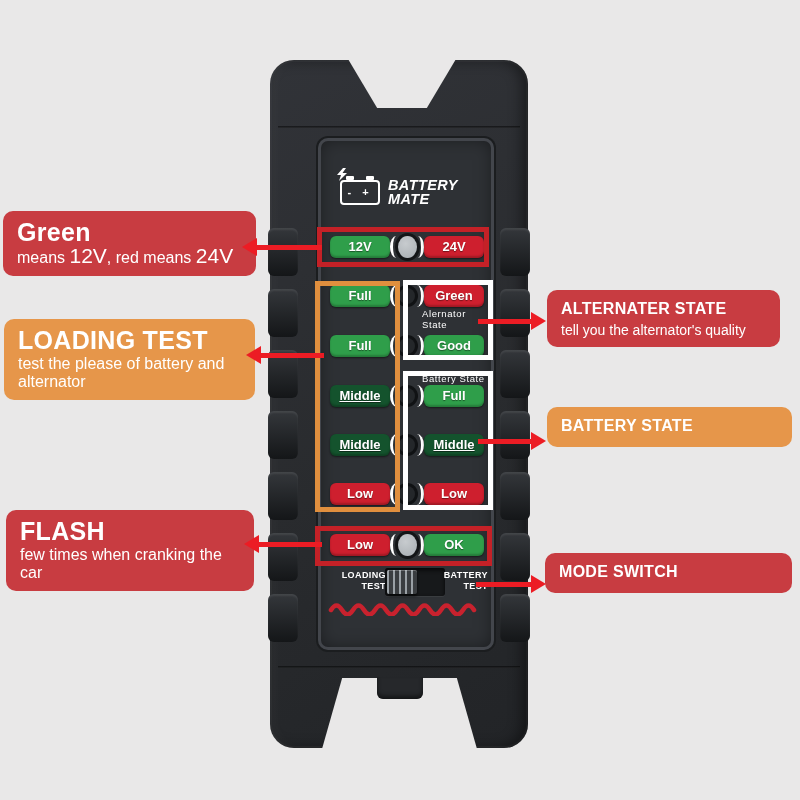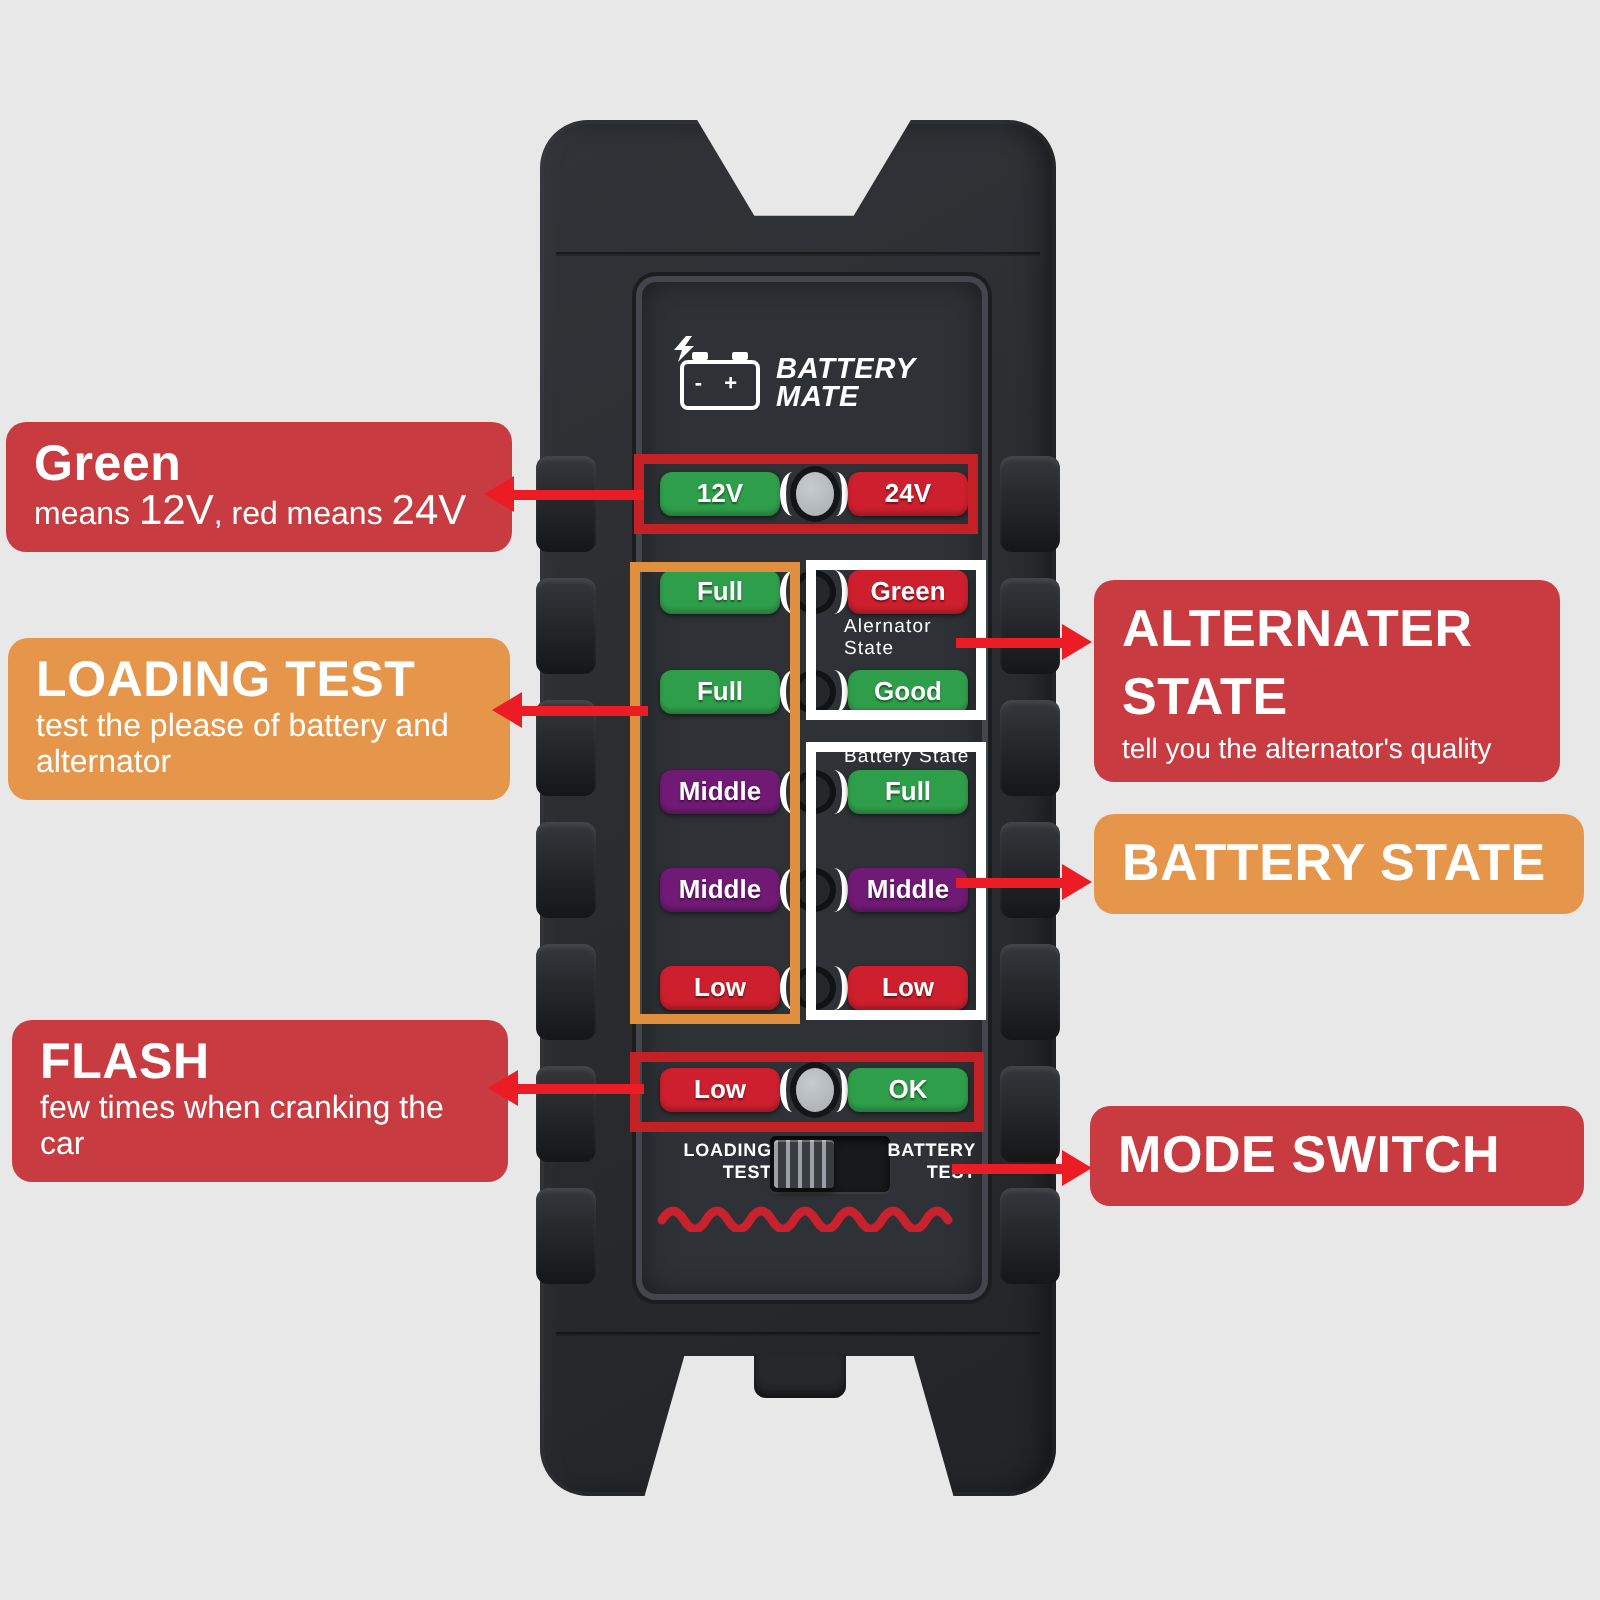--- a/index.html
+++ b/index.html
@@ -42,21 +42,21 @@
   .hl.orange{border:5px solid #e08f3e;}
   .hl.white{border:5px solid #ffffff;}
 
   
   .row{position:absolute;left:12px;width:154px;height:22px;display:flex;align-items:center;justify-content:space-between;z-index:3;}
   .pill{display:block;width:60px;height:22px;line-height:22px;border-radius:6px;text-align:center;
     color:#fff;font-weight:bold;font-size:13px;text-shadow:0 1px 1px rgba(0,0,0,.45);
     box-shadow:inset 0 -2px 2px rgba(0,0,0,.22), 0 1px 2px rgba(0,0,0,.5);}
   .pill[data-color="green"]{background:#2f9e4a;}
   .pill[data-color="red"]{background:#ce1f2e;}
-  .pill[data-color="orange"]{background:#701a75;}
+  .pill[data-color="orange"]{background:#14532d;text-decoration:underline;}
   .ledg{display:flex;align-items:center;justify-content:center;width:34px;}
   .arc{display:block;width:11px;height:22px;border-radius:50%;}
   .arc.l{border-left:3px solid #fff;margin-right:-5px;}
   .arc.r{border-right:3px solid #fff;margin-left:-5px;}
   .led{width:16px;height:16px;border-radius:50%;background:#24272a;box-shadow:0 0 0 3px #101214;}
   .led.lit{width:22px;height:22px;background:radial-gradient(circle at 40% 35%,#c7cbce,#a7adb2);box-shadow:0 0 0 3px #131517;}
   .statelabel{position:absolute;left:104px;color:#fff;font-weight:normal;font-size:9.5px;line-height:11px;letter-spacing:.6px;z-index:4;}
 
   
   .swlabel{position:absolute;color:#fff;font-weight:bold;font-size:9px;line-height:10.5px;letter-spacing:.4px;text-align:right;z-index:3;}
@@ -65,21 +65,21 @@
   .swknob{position:absolute;left:2px;top:2px;width:30px;height:24px;border-radius:2px;
     background:repeating-linear-gradient(90deg,#9aa0a5 0 2px,#3a3d40 2px 6px);
     box-shadow:0 2px 3px rgba(0,0,0,.7), inset 0 1px 0 rgba(255,255,255,.25);}
   .wave{position:absolute;left:10px;top:460px;z-index:3;}
 
   
   .note{position:absolute;box-sizing:border-box;border-radius:10px;color:#fff;padding:7px 14px 9px 14px;z-index:6;}
   .note.red{background:#c83c41;}
   .note.orange{background:#e6964a;}
   .note h2{margin:0;font-size:25px;line-height:28px;font-weight:bold;letter-spacing:.3px;}
-  .note.small h2{font-size:26px;line-height:34px;}
+  .note.small h2{font-size:16px;line-height:24px;}
   .note p{margin:1px 0 0 0;font-size:16px;line-height:18px;}
   .note.small p{font-size:14px;line-height:16px;}
   .note .big{font-size:21px;}
 
   
   .arrow{position:absolute;height:5px;background:#ec1c24;z-index:10;}
   .arrow .head{position:absolute;top:-7px;width:0;height:0;border-top:9.5px solid transparent;border-bottom:9.5px solid transparent;}
   .arrow.aleft .head{left:-14px;border-right:15px solid #ec1c24;}
   .arrow.aright .head{right:-14px;border-left:15px solid #ec1c24;}
 </style>

